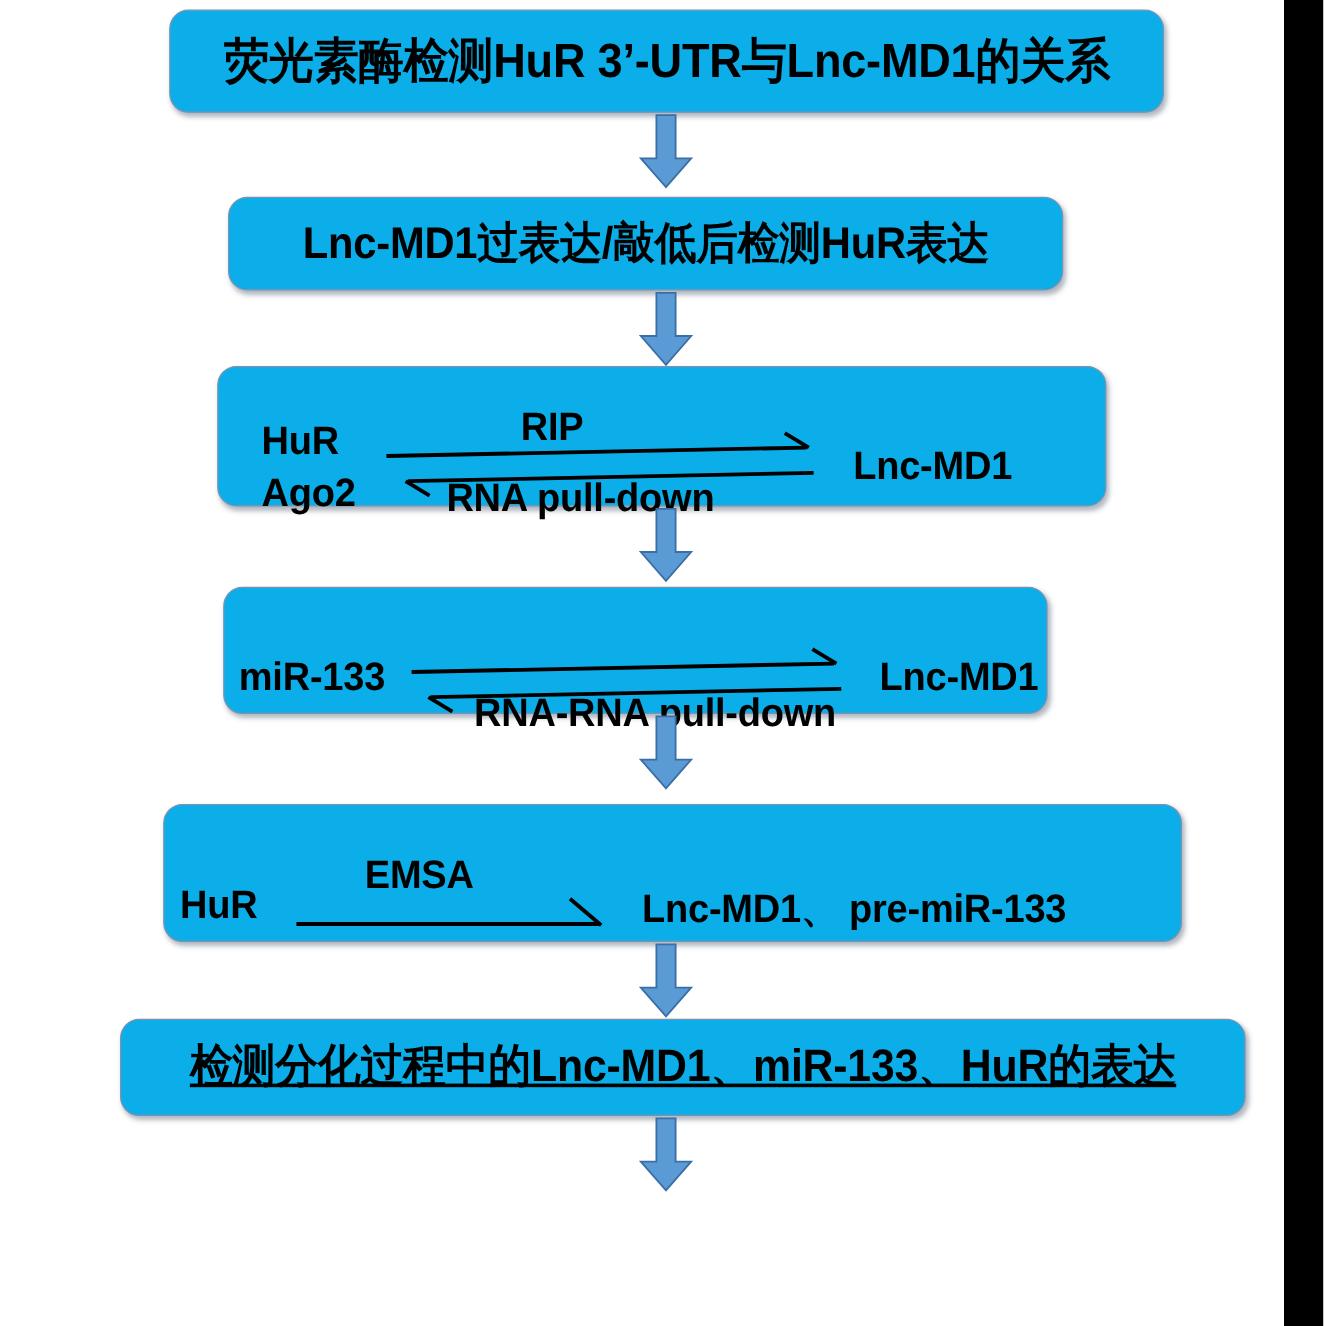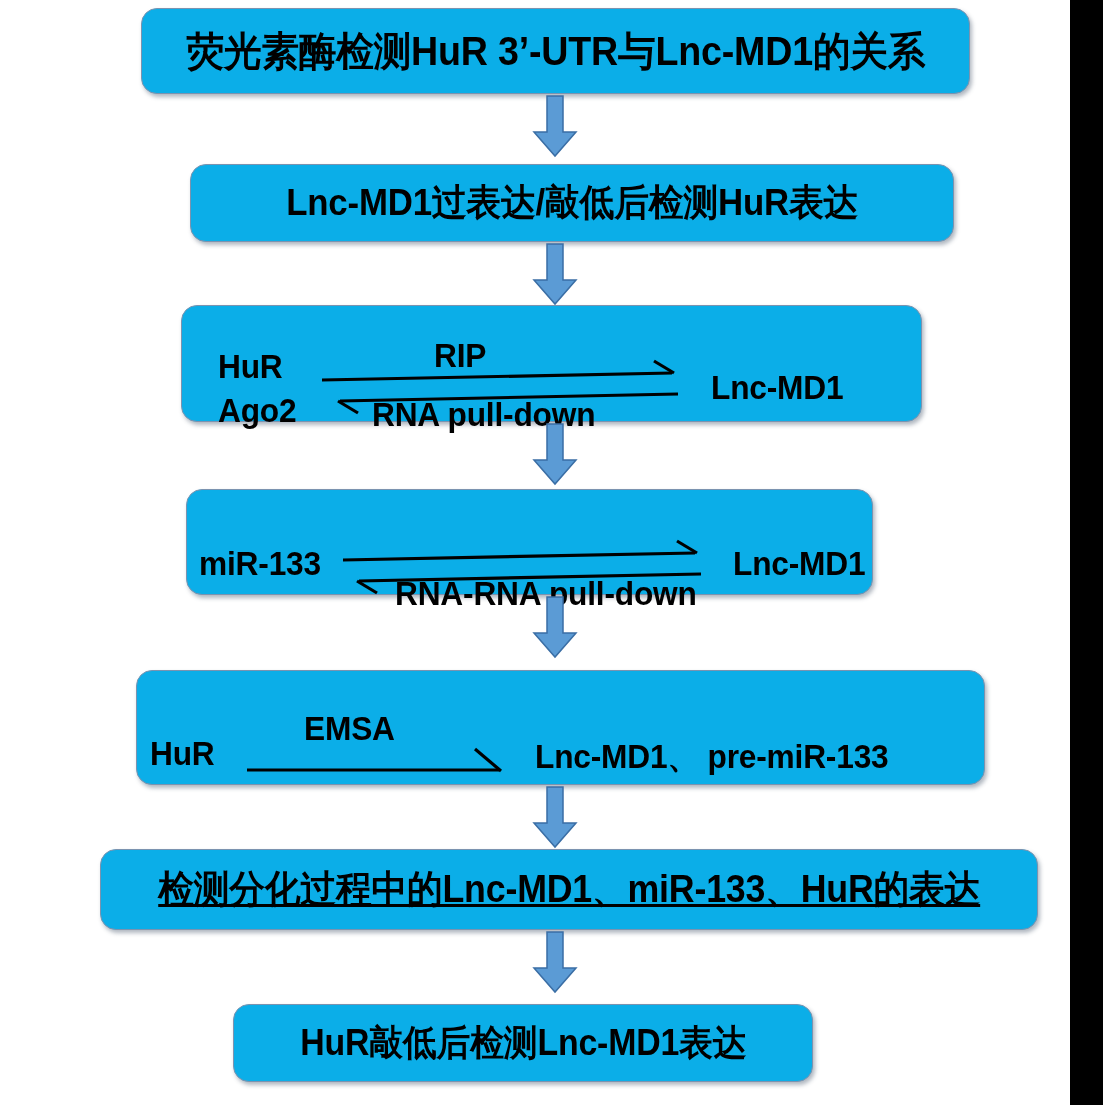--- a/index.html
+++ b/index.html
@@ -124,21 +124,21 @@
   <div class="flow-box" style="left:141px; top:8px; width:829px; height:86px;">
     <span class="box-text cjk-head">荧光素酶检测HuR 3’-UTR与Lnc-MD1的关系</span>
   </div>
 
   <div class="connector" style="left:524px; top:96px; width:62px; height:62px;">
     <svg width="62" height="62" viewBox="0 0 62 62">
       <polygon points="23,0 39,0 39,36 52,36 31,60 10,36 23,36"></polygon>
     </svg>
   </div>
 
-  <div class="flow-box" style="left:190px; top:164px; width:764px; height:78px;justify-content:center;">
+  <div class="flow-box" style="left:190px; top:164px; width:696px; height:78px;justify-content:center;">
     <span class="box-text cjk-mid">Lnc-MD1过表达/敲低后检测HuR表达</span>
   </div>
 
   <div class="connector" style="left:524px; top:244px; width:62px; height:62px;">
     <svg width="62" height="62" viewBox="0 0 62 62">
       <polygon points="23,0 39,0 39,36 52,36 31,60 10,36 23,36"></polygon>
     </svg>
   </div>
 
   <div class="flow-box" style="left:181px; top:305px; width:741px; height:117px;">
@@ -220,18 +220,15 @@
   <div class="flow-box" style="left:100px; top:849px; width:938px; height:81px;text-decoration:underline;">
     <span class="box-text cjk-long">检测分化过程中的Lnc-MD1、miR-133、HuR的表达</span>
   </div>
 
   <div class="connector" style="left:524px; top:932px; width:62px; height:62px;">
     <svg width="62" height="62" viewBox="0 0 62 62">
       <polygon points="23,0 39,0 39,36 52,36 31,60 10,36 23,36"></polygon>
     </svg>
   </div>
 
-  <div class="flow-box" style="left:233px; top:1004px; width:580px; height:78px;">
-    <span class="box-text cjk-last">HuR敲低后检测Lnc-MD1表达</span>
-  </div>
 
   <div class="edge-strip-right"></div>
 </div>
 
 </body></html>

